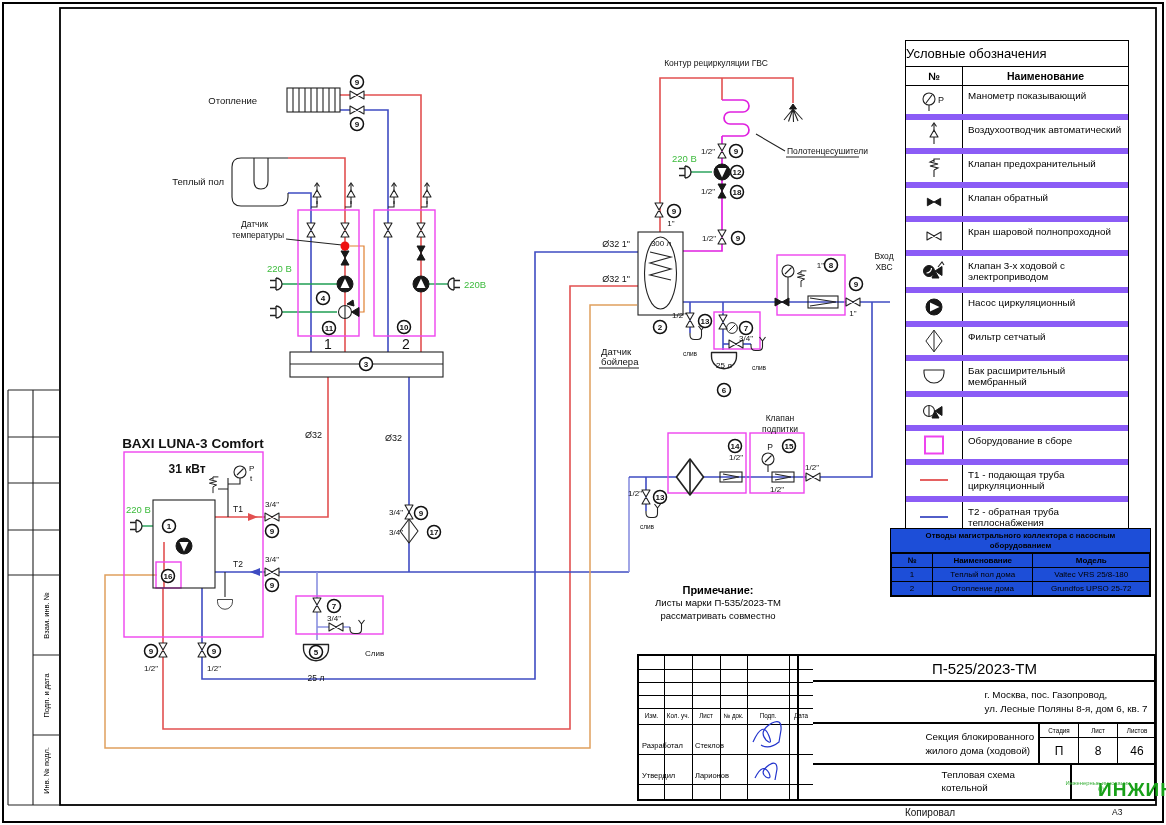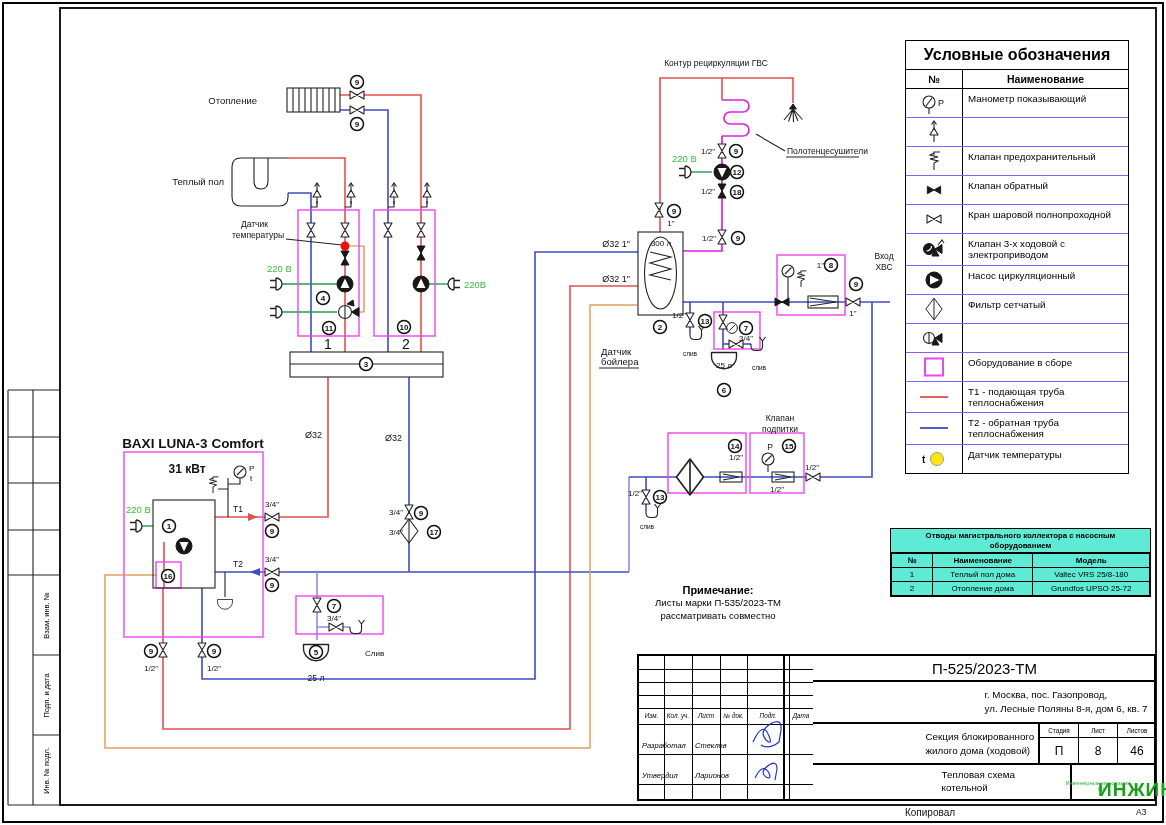--- a/index.html
+++ b/index.html
@@ -14,40 +14,40 @@
   .t-szt{font:6.5px "Liberation Sans",sans-serif;fill:#111;}
   .t-sz9{font:9px "Liberation Sans",sans-serif;fill:#111;}
   .t-green{font:9.5px "Liberation Sans",sans-serif;fill:#3cbb3c;}
   .t-big{font:bold 13.5px "Liberation Sans",sans-serif;fill:#111;}
   .t-big2{font:bold 12px "Liberation Sans",sans-serif;fill:#111;}
   .t-num{font:14px "Liberation Sans",sans-serif;fill:#111;}
   .tagc{fill:#fff;stroke:#111;stroke-width:1.5;}
   .tagt{font:bold 8px "Liberation Sans",sans-serif;fill:#111;text-anchor:middle;}
   
   .lg{position:absolute;left:905px;top:40px;width:224px;border:1.6px solid #000;background:#fff;box-sizing:border-box;}
-  .lg-title{font-weight:bold;font-size:16px;text-align:center;padding:5px 0;border-bottom:1.4px solid #000;}
+  .lg-title{font-weight:normal;font-size:13px;padding:5px 0;border-bottom:1.4px solid #000;}
   .lg-head{display:flex;border-bottom:1.4px solid #000;font-weight:bold;font-size:10.5px;}
   .lg-head .h1{width:56px;text-align:center;border-right:1px solid #000;padding:3px 0;}
   .lg-head .h2{flex:1;text-align:center;padding:3px 0;}
-  .lg-row{display:flex;border-bottom:1px solid #8b5cf6;}
+  .lg-row{display:flex;border-bottom:6px solid #8b5cf6;}
   .lg-row:last-child{border-bottom:none;}
   .lg-ic{width:56px;border-right:1px solid #000;display:flex;align-items:center;justify-content:center;}
   .lg-nm{flex:1;font-size:9.8px;line-height:1.15;padding:4px 3px 4px 5px;}
   
-  .ct{position:absolute;left:890px;top:528px;width:261px;border:1.5px solid #000;background:#5eead4;box-sizing:border-box;}
+  .ct{position:absolute;left:890px;top:528px;width:261px;border:1.5px solid #000;background:#1d4ed8;box-sizing:border-box;}
   .ct-title{font-weight:bold;font-size:7.8px;text-align:center;padding:2px 4px;border-bottom:1px solid #000;line-height:1.25;}
   .ct table{border-collapse:collapse;width:100%;}
   .ct td{border:1px solid #000;font-size:8px;text-align:center;padding:2px 1px;}
   .ct tr.hd td{font-weight:bold;}
   
   .tb{position:absolute;left:637px;top:654px;width:519px;height:147px;border:2px solid #000;background:#fff;box-sizing:border-box;}
   .tb *{box-sizing:border-box;position:absolute;}
   .tb .vline{width:0;border-left:1px solid #000;top:0;height:143px;}
   .tb .hline{height:0;border-top:1px solid #000;left:0;width:174px;}
-  .tb-left{left:0;top:0;width:146px;height:143px;border-right:2px solid #000;font-style:italic;}
+  .tb-left{left:0;top:0;width:160px;height:143px;border-right:2px solid #000;}
   .tb-hcells{left:0;top:52px;height:16px;width:174px;display:flex;position:absolute;}
   .tb-hcells div{position:static;font-size:6.3px;text-align:center;line-height:16px;overflow:hidden;}
   .tb-sig{left:0;top:68px;width:174px;height:75px;}
   .tb-sig span{position:absolute;font-size:7.5px;line-height:1;}
   .tb-right{left:174px;top:0;width:343px;height:143px;}
   .tb-doc{left:0;top:0;width:343px;height:26px;border-bottom:2px solid #000;font-size:15px;text-align:center;line-height:25px;}
   .tb-addr{left:0;top:26px;width:343px;height:42px;border-bottom:2px solid #000;font-size:9.8px;text-align:center;padding-top:6px;line-height:1.4;}
   .tb-obj{left:0;top:68px;width:227px;height:41px;border-bottom:2px solid #000;border-right:2px solid #000;font-size:9.8px;text-align:center;padding-top:6px;line-height:1.4;}
   .tb-slp{left:227px;top:68px;width:116px;height:41px;border-bottom:2px solid #000;}
   .tb-slp .r1{left:0;top:0;width:116px;height:14px;display:flex;}
@@ -555,20 +555,21 @@
           </div>
     <div class="lg-nm">Манометр показывающий</div>
   </div>
 
   <div class="lg-row">
     <div class="lg-ic">
             <svg viewBox="-20 -14 40 28" width="46" height="28">
               <use href="#sym-airvent"></use>
             </svg>
           </div>
+    <div class="lg-nm">Воздухоотводчик автоматический</div>
   </div>
 
   <div class="lg-row">
     <div class="lg-ic">
             <svg viewBox="-20 -14 40 28" width="46" height="28">
               <use href="#sym-safety"></use>
             </svg>
           </div>
     <div class="lg-nm">Клапан предохранительный</div>
   </div>
@@ -611,20 +612,28 @@
 
   <div class="lg-row">
     <div class="lg-ic">
             <svg viewBox="-20 -14 40 28" width="46" height="28">
               <use href="#sym-filter"></use>
             </svg>
           </div>
     <div class="lg-nm">Фильтр сетчатый</div>
   </div>
 
+  <div class="lg-row">
+    <div class="lg-ic">
+            <svg viewBox="-20 -14 40 28" width="46" height="28">
+              <use href="#sym-exptank"></use>
+            </svg>
+          </div>
+    <div class="lg-nm">Бак расширительный мембранный</div>
+  </div>
 
   <div class="lg-row">
     <div class="lg-ic">
             <svg viewBox="-20 -14 40 28" width="46" height="28">
               <use href="#sym-threeway-th"></use>
             </svg>
           </div>
   </div>
 
   <div class="lg-row">
@@ -635,21 +644,21 @@
           </div>
     <div class="lg-nm">Оборудование в сборе</div>
   </div>
 
   <div class="lg-row">
     <div class="lg-ic">
             <svg viewBox="-20 -14 40 28" width="46" height="28">
               <use href="#sym-t1-line"></use>
             </svg>
           </div>
-    <div class="lg-nm">Т1 - подающая труба теплоснабжения</div>
+    <div class="lg-nm">Т1 - подающая труба циркуляционный</div>
   </div>
 
   <div class="lg-row">
     <div class="lg-ic">
             <svg viewBox="-20 -14 40 28" width="46" height="28">
               <use href="#sym-t2-line"></use>
             </svg>
           </div>
     <div class="lg-nm">Т2 - обратная труба теплоснабжения</div>
   </div>
@@ -760,21 +769,21 @@
       <span>котельной</span>
     </div>
     <div class="tb-logo">
       <span class="big"><span>ИНЖИН</span><sup>®</sup></span>
       <span class="sub">Инженерные инновации</span>
     </div>
   </div>
 </div>
 
 <div class="below" style="left:870px;top:807px;width:120px;text-align:center">Копировал</div>
-<div class="below" style="left:1136px;top:807px;font-size:8.5px">А3</div>
+<div class="below" style="left:1112px;top:807px;font-size:8.5px">А3</div>
 
 <div class="strip-lbl" style="left:33px;top:575px;width:27px;height:80px">
       <span>Взам. инв. №</span>
     </div>
 <div class="strip-lbl" style="left:33px;top:655px;width:27px;height:80px">
       <span>Подп. и дата</span>
     </div>
 <div class="strip-lbl" style="left:33px;top:735px;width:27px;height:70px">
       <span>Инв. № подл.</span>
     </div>

